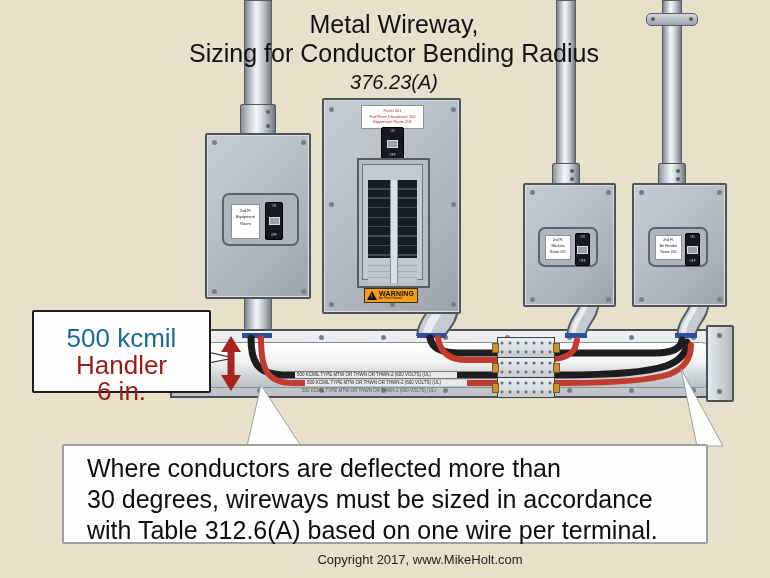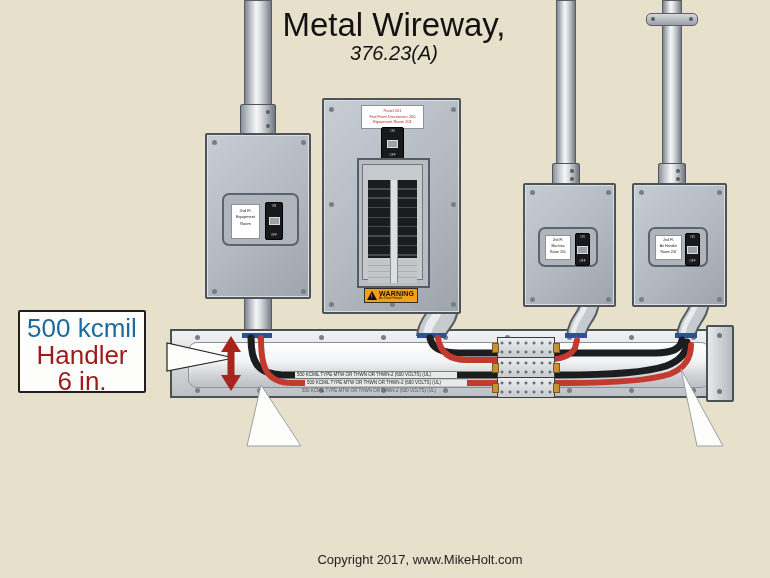--- a/index.html
+++ b/index.html
@@ -3,21 +3,21 @@
 <meta charset="utf-8">
 <style>
   html,body{margin:0;padding:0;}
   .stage{position:relative;width:770px;height:578px;background:#e7e0cb;overflow:hidden;
          font-family:"Liberation Sans", sans-serif;}
   .abs{position:absolute;}
   .pre{white-space:pre-line;}
 
   
   .title{left:18px;top:10px;width:752px;text-align:center;color:#121212;}
-  .title .t1,.title .t2{font-size:33px;line-height:29px;}
+  .title .t1,.title .t2{font-size:25px;line-height:29px;}
   .title .t3{font-size:20px;line-height:28px;font-style:italic;}
 
   
   .pipe{background:linear-gradient(90deg,#7e848a 0%,#b6bcc1 20%,#f3f5f6 42%,#e4e7e9 55%,#aeb4ba 78%,#757b81 100%);
         border:1px solid #5a5f65;}
   .coupling{background:linear-gradient(90deg,#8a9096 0%,#c2c8cd 22%,#f5f6f7 45%,#dfe2e4 58%,#a7adb3 80%,#6f757b 100%);
         border:1px solid #51565c;border-radius:2px;}
   .coupling::before,.coupling::after{content:"";position:absolute;right:5px;width:4px;height:4px;border-radius:50%;
         background:#585e64;}
   .coupling::before{top:5px;} .coupling::after{bottom:5px;}
@@ -88,22 +88,22 @@
   .pb-warn{left:40px;top:188px;width:54px;height:15px;background:#f49f19;border:1px solid #332f28;
           display:flex;align-items:center;gap:2px;padding:0 2px;box-sizing:border-box;}
   .pb-warn .tri{width:0;height:0;border-left:5px solid transparent;border-right:5px solid transparent;
           border-bottom:9px solid #111;position:relative;}
   .pb-warn .tri::after{content:"!";position:absolute;left:-1.5px;top:2px;font-size:5px;color:#f49f19;font-weight:bold;}
   .pb-warn .wtxt{display:flex;flex-direction:column;}
   .pb-warn .w1{font-size:7px;line-height:7px;font-weight:bold;color:#111;letter-spacing:.2px;}
   .pb-warn .w2{font-size:3px;line-height:3.5px;color:#111;}
 
   
-  .callout{left:18px;top:310px;width:128px;height:83px;background:#fdfdfc;border:2px solid #1f1f1f;
-           border-radius:2px;text-align:center;padding-top:3px;box-sizing:border-box;}
+  .callout{left:32px;top:310px;width:179px;height:83px;background:#fdfdfc;border:2px solid #1f1f1f;
+           border-radius:2px;text-align:center;padding-top:13px;box-sizing:border-box;}
   .callout .c1{font-size:26px;line-height:27px;color:#1c6a9e;}
   .callout .c2,.callout .c3{font-size:26px;line-height:26px;color:#9c1a1a;}
 
   .note{left:62px;top:444px;width:646px;height:100px;background:#fdfdfc;border:2px solid #9aa0a5;
         border-radius:2px;box-sizing:border-box;padding:7px 0 0 23px;color:#0d0d0d;}
   .note div{font-size:25px;line-height:31px;}
 
   .copyright{left:0;top:552px;width:770px;text-align:center;font-size:13px;color:#222;margin-left:35px;}
 
   .lay{position:absolute;left:0;top:0;}
@@ -242,21 +242,27 @@
       <polygon points="231,391 221,375 241,375" fill="#a8251f"></polygon>
     </g>
   </svg>
 
   <div class="abs callout">
     <div class="c1">500 kcmil</div>
     <div class="c2">Handler</div>
     <div class="c3">6 in.</div>
   </div>
 
+  <div class="abs note">
+    <div>Where conductors are deflected more than</div>
+    <div>30 degrees, wireways must be sized in accordance</div>
+    <div>with Table 312.6(A) based on one wire per terminal.</div>
+  </div>
 
   <div class="abs title">
     <div class="t1">Metal Wireway,</div>
+    <div class="t2">Sizing for Conductor Bending Radius</div>
     <div class="t3">376.23(A)</div>
   </div>
 
   <div class="abs copyright">Copyright 2017, www.MikeHolt.com</div>
 
 </div>
 
 </body></html>

